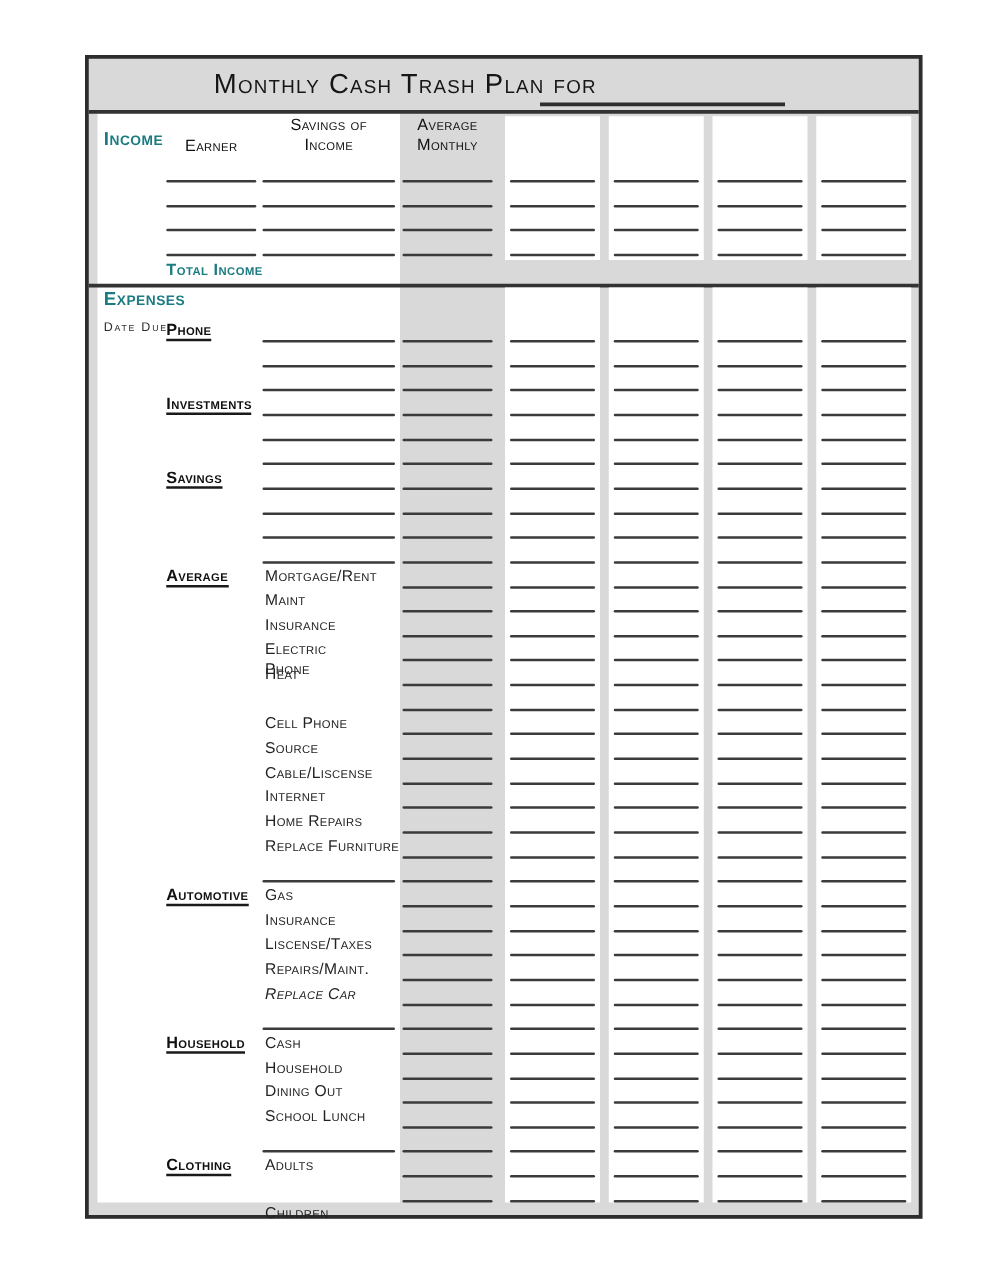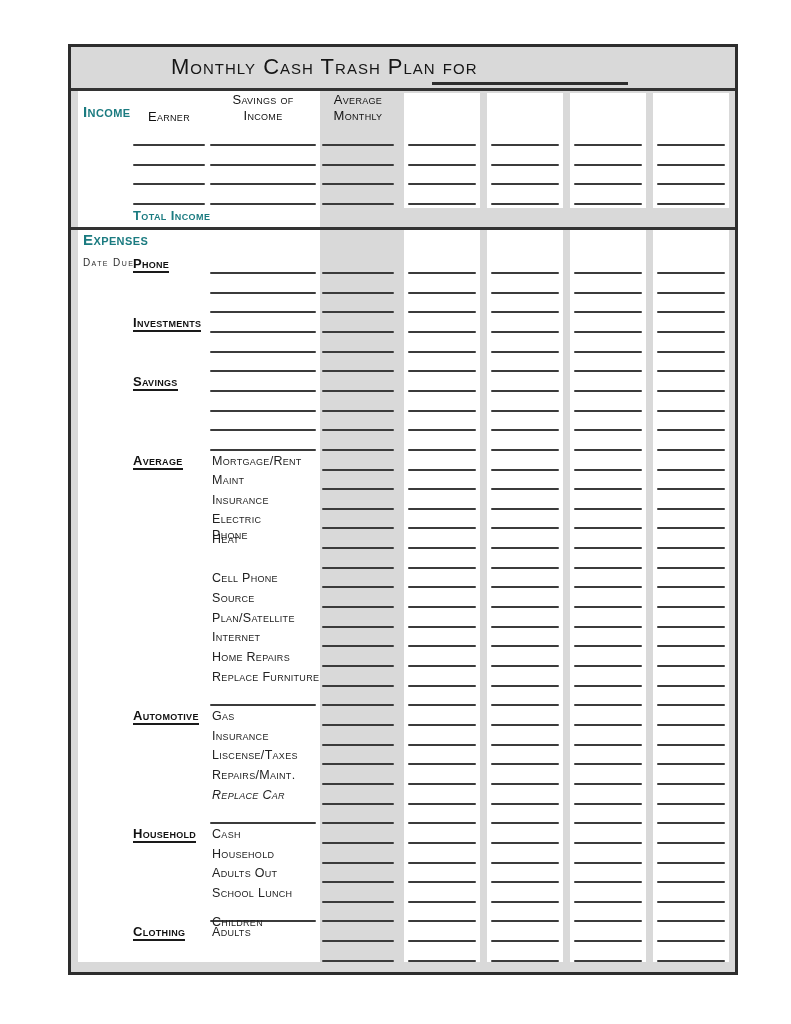--- a/index.html
+++ b/index.html
@@ -231,21 +231,21 @@
         <div class="line" style="left: 337px; top: 539px; width: 68px;"></div>
         <div class="line" style="left: 420px; top: 539px; width: 68px;"></div>
         <div class="line" style="left: 503px; top: 539px; width: 68px;"></div>
         <div class="line" style="left: 586px; top: 539px; width: 68px;"></div>
         <div class="item-label" style="top: 544px;">Source</div>
         <div class="line" style="left: 251px; top: 559px; width: 72px;"></div>
         <div class="line" style="left: 337px; top: 559px; width: 68px;"></div>
         <div class="line" style="left: 420px; top: 559px; width: 68px;"></div>
         <div class="line" style="left: 503px; top: 559px; width: 68px;"></div>
         <div class="line" style="left: 586px; top: 559px; width: 68px;"></div>
-        <div class="item-label" style="top: 564px;">Plan/Satellite</div>
+        <div class="item-label" style="top: 564px;">Cable/Liscense</div>
         <div class="line" style="left: 251px; top: 579px; width: 72px;"></div>
         <div class="line" style="left: 337px; top: 579px; width: 68px;"></div>
         <div class="line" style="left: 420px; top: 579px; width: 68px;"></div>
         <div class="line" style="left: 503px; top: 579px; width: 68px;"></div>
         <div class="line" style="left: 586px; top: 579px; width: 68px;"></div>
         <div class="item-label" style="top: 583px;">Internet</div>
         <div class="line" style="left: 251px; top: 598px; width: 72px;"></div>
         <div class="line" style="left: 337px; top: 598px; width: 68px;"></div>
         <div class="line" style="left: 420px; top: 598px; width: 68px;"></div>
         <div class="line" style="left: 503px; top: 598px; width: 68px;"></div>
@@ -311,21 +311,21 @@
         <div class="line" style="left: 337px; top: 795px; width: 68px;"></div>
         <div class="line" style="left: 420px; top: 795px; width: 68px;"></div>
         <div class="line" style="left: 503px; top: 795px; width: 68px;"></div>
         <div class="line" style="left: 586px; top: 795px; width: 68px;"></div>
         <div class="item-label" style="top: 800px;">Household</div>
         <div class="line" style="left: 251px; top: 815px; width: 72px;"></div>
         <div class="line" style="left: 337px; top: 815px; width: 68px;"></div>
         <div class="line" style="left: 420px; top: 815px; width: 68px;"></div>
         <div class="line" style="left: 503px; top: 815px; width: 68px;"></div>
         <div class="line" style="left: 586px; top: 815px; width: 68px;"></div>
-        <div class="item-label" style="top: 819px;">Adults Out</div>
+        <div class="item-label" style="top: 819px;">Dining Out</div>
         <div class="line" style="left: 251px; top: 834px; width: 72px;"></div>
         <div class="line" style="left: 337px; top: 834px; width: 68px;"></div>
         <div class="line" style="left: 420px; top: 834px; width: 68px;"></div>
         <div class="line" style="left: 503px; top: 834px; width: 68px;"></div>
         <div class="line" style="left: 586px; top: 834px; width: 68px;"></div>
         <div class="item-label" style="top: 839px;">School Lunch</div>
         <div class="line" style="left: 251px; top: 854px; width: 72px;"></div>
         <div class="line" style="left: 337px; top: 854px; width: 68px;"></div>
         <div class="line" style="left: 420px; top: 854px; width: 68px;"></div>
         <div class="line" style="left: 503px; top: 854px; width: 68px;"></div>
@@ -336,21 +336,21 @@
         <div class="line" style="left: 420px; top: 873px; width: 68px;"></div>
         <div class="line" style="left: 503px; top: 873px; width: 68px;"></div>
         <div class="line" style="left: 586px; top: 873px; width: 68px;"></div>
         <div class="section-label" style="top: 877px;"><span>Clothing</span></div>
         <div class="item-label" style="top: 878px;">Adults</div>
         <div class="line" style="left: 251px; top: 893px; width: 72px;"></div>
         <div class="line" style="left: 337px; top: 893px; width: 68px;"></div>
         <div class="line" style="left: 420px; top: 893px; width: 68px;"></div>
         <div class="line" style="left: 503px; top: 893px; width: 68px;"></div>
         <div class="line" style="left: 586px; top: 893px; width: 68px;"></div>
-        <div class="item-label" style="top: 868px;">Children</div>
+        <div class="item-label" style="top: 916px;">Children</div>
         <div class="line" style="left: 251px; top: 913px; width: 72px;"></div>
         <div class="line" style="left: 337px; top: 913px; width: 68px;"></div>
         <div class="line" style="left: 420px; top: 913px; width: 68px;"></div>
         <div class="line" style="left: 503px; top: 913px; width: 68px;"></div>
         <div class="line" style="left: 586px; top: 913px; width: 68px;"></div>
       </div>
   </div>
 </div>
 
 </body></html>

